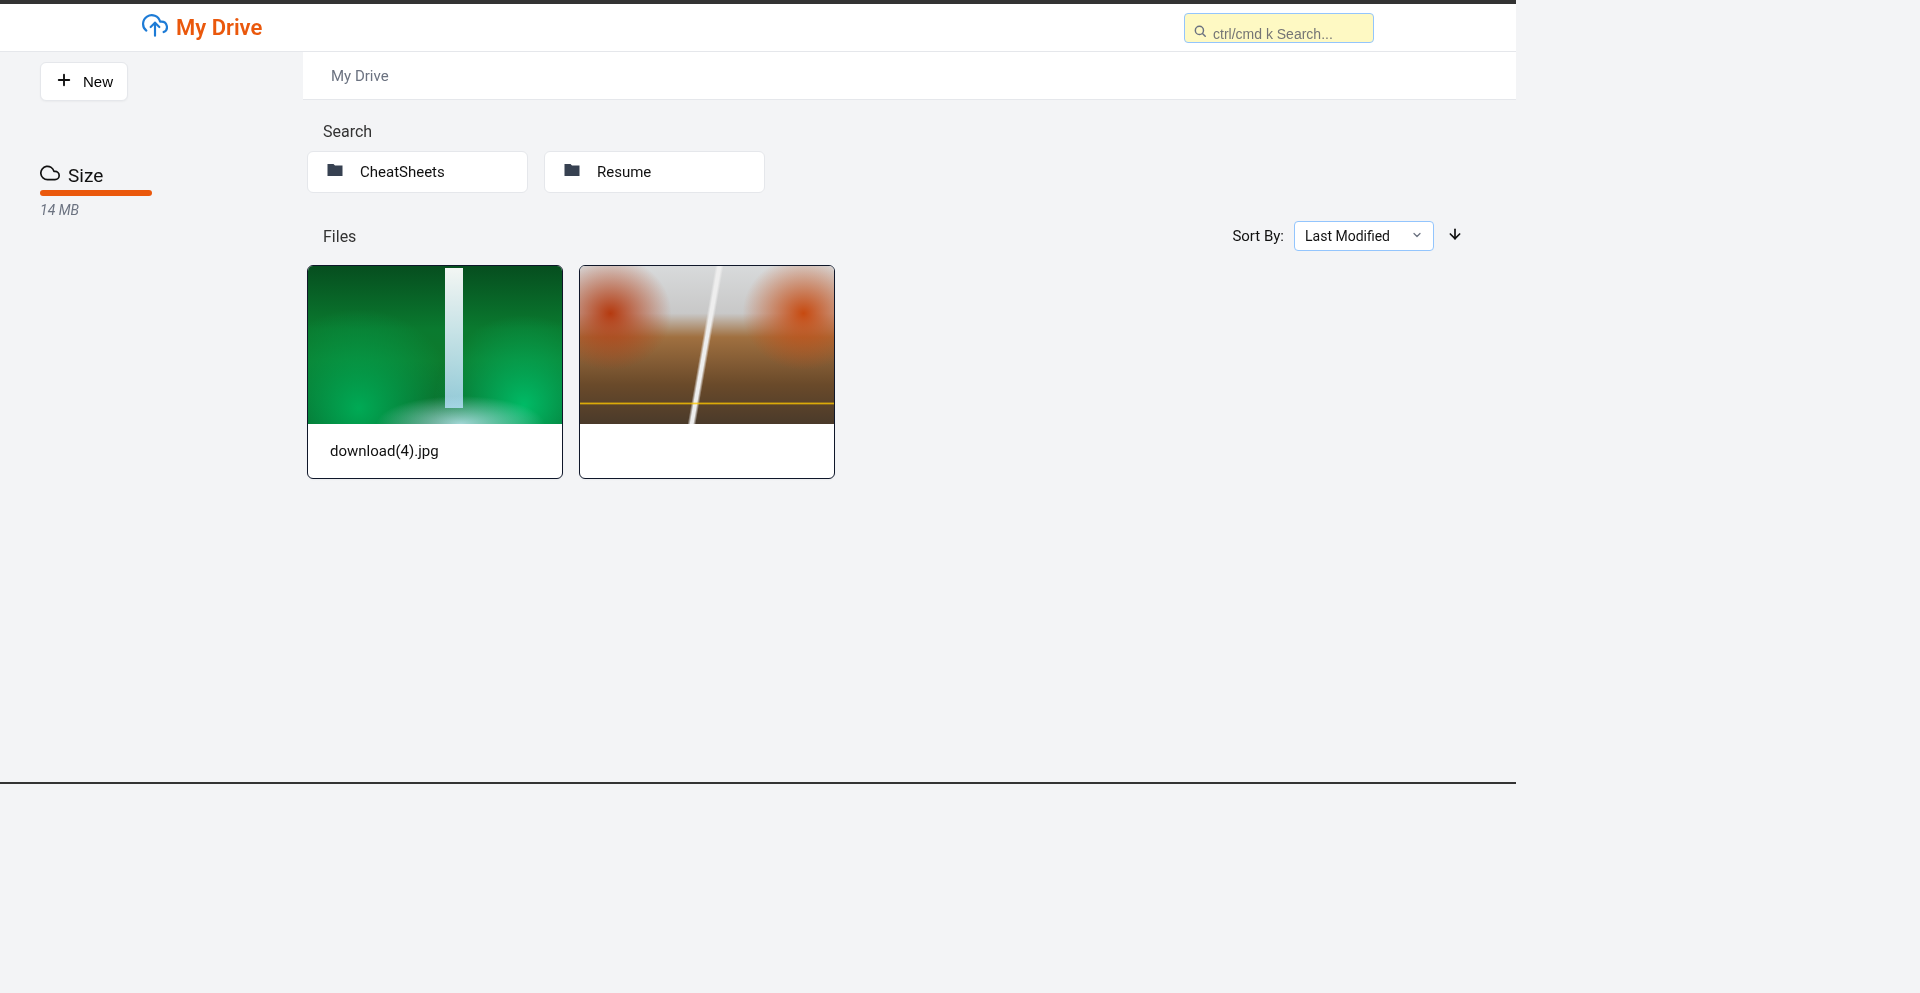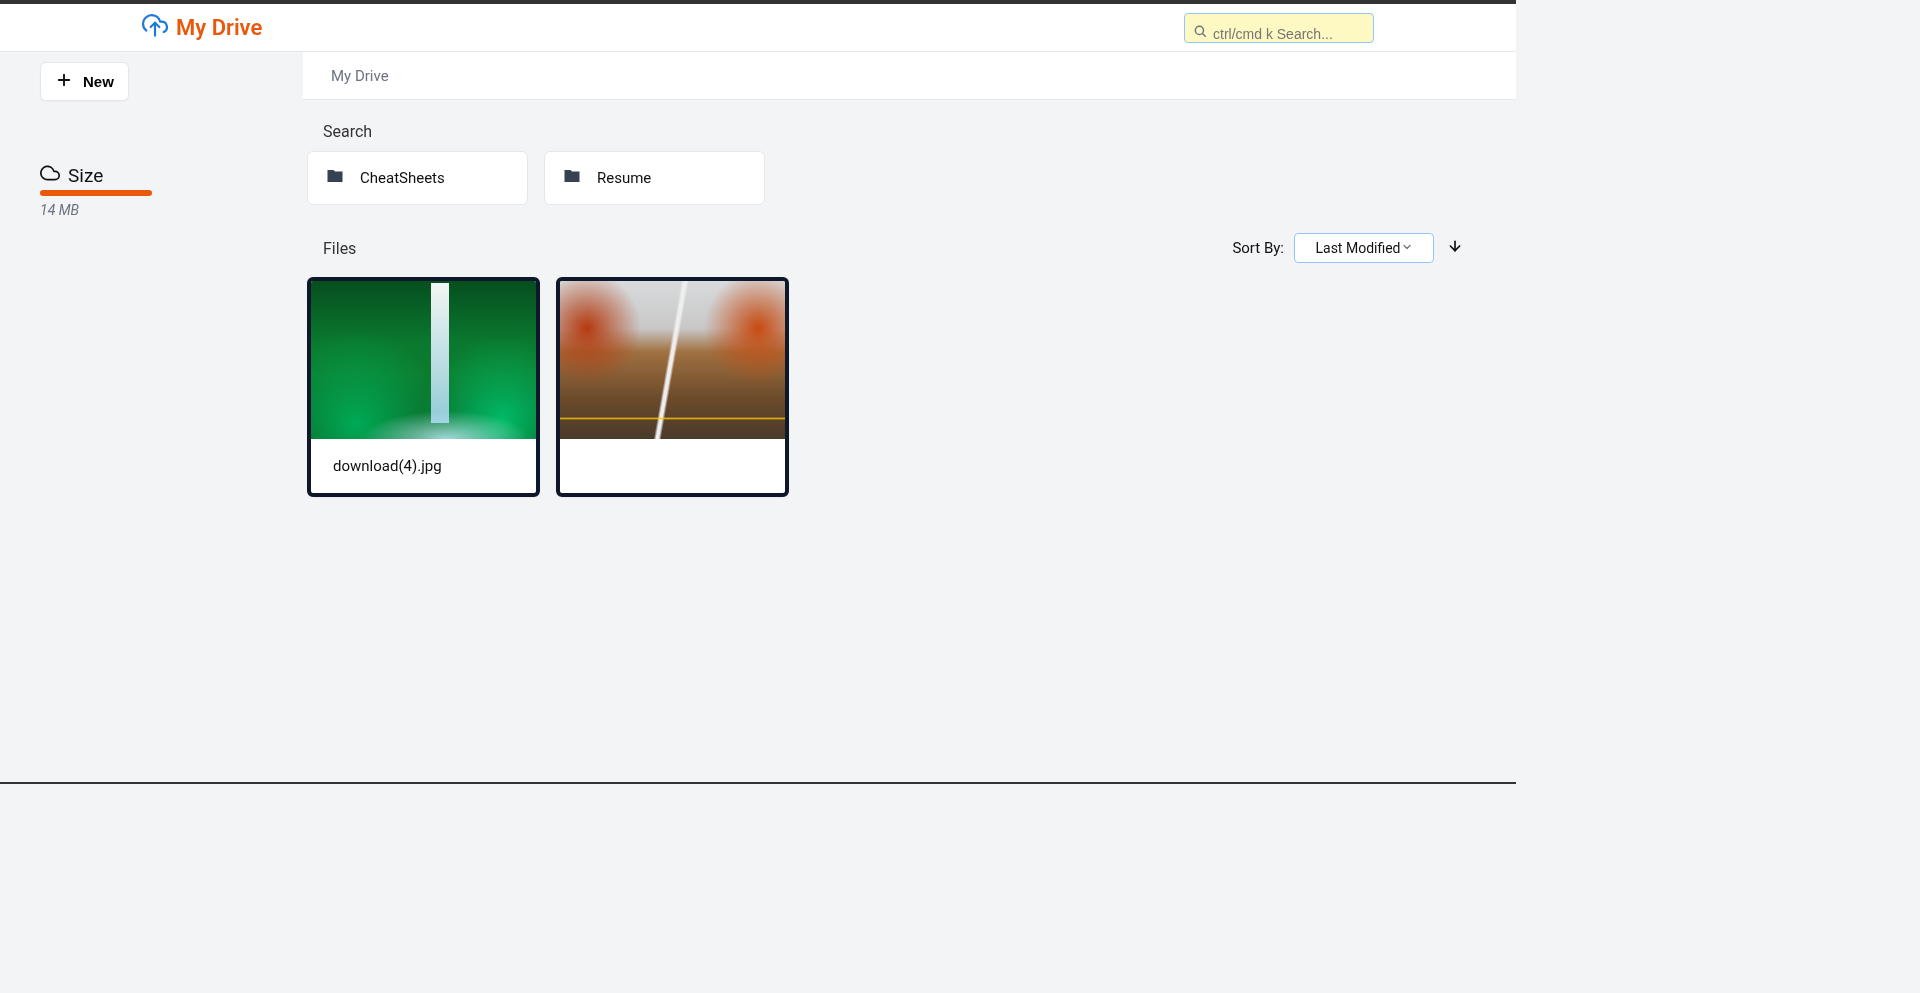--- a/index.html
+++ b/index.html
@@ -66,21 +66,21 @@
   }
   .new-btn {
     background: #fff;
     border: 1px solid #e5e7eb;
     border-radius: 6px;
     padding: 8px 14px;
     display: inline-flex;
     align-items: center;
     gap: 10px;
     font-size: 15px;
-    font-weight: 700;
+    font-weight: 400;
     box-shadow: 0 1px 2px rgba(0,0,0,0.04);
     cursor: pointer;
   }
   .new-btn svg { width: 18px; height: 18px; }
   .size-block { margin-top: 62px; }
   .size-row { display: flex; align-items: center; gap: 8px; font-size: 19px; }
   .progress {
     height: 6px;
     width: 112px;
     background: #ea580c;
@@ -114,21 +114,21 @@
     color: #333;
     margin: 22px 0 10px 20px;
   }
   .folders {
     display: flex;
     gap: 16px;
     margin-left: 4px;
   }
   .folder {
     width: 221px;
-    height: 54px;
+    height: 42px;
     background: #fff;
     border: 1px solid #e5e7eb;
     border-radius: 6px;
     display: flex;
     align-items: center;
     gap: 16px;
     padding: 0 18px;
     cursor: pointer;
     font-size: 15px;
   }
@@ -147,41 +147,41 @@
     gap: 10px;
   }
   .sort-label { font-size: 15px; }
   .sort-select {
     border: 1px solid #93c5fd;
     border-radius: 4px;
     height: 30px;
     width: 140px;
     display: flex;
     align-items: center;
-    justify-content: center;
+    justify-content: space-between;
     padding: 0 10px;
     background: #fff;
     cursor: pointer;
     font-size: 14px;
   }
   .sort-dir {
     width: 22px; height: 22px;
     display: flex; align-items: center; justify-content: center;
     cursor: pointer;
   }
   .files {
     display: flex;
     gap: 16px;
     margin-top: 14px;
     margin-left: 4px;
   }
   .file {
-    width: 233px;
-    background: #fff;
-    border: 4px solid #0f172a;
+    width: 256px;
+    background: #fff;
+    border: 1px solid #0f172a;
     border-radius: 6px;
     overflow: hidden;
     cursor: pointer;
     box-shadow: 0 1px 2px rgba(0,0,0,0.04);
   }
   .thumb {
     width: 100%;
     height: 158px;
   }
   .file-name {

